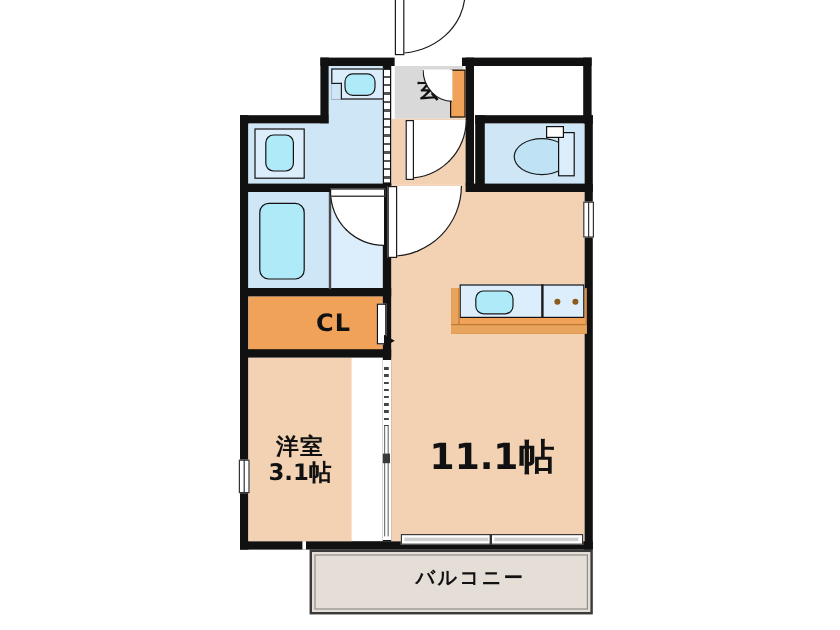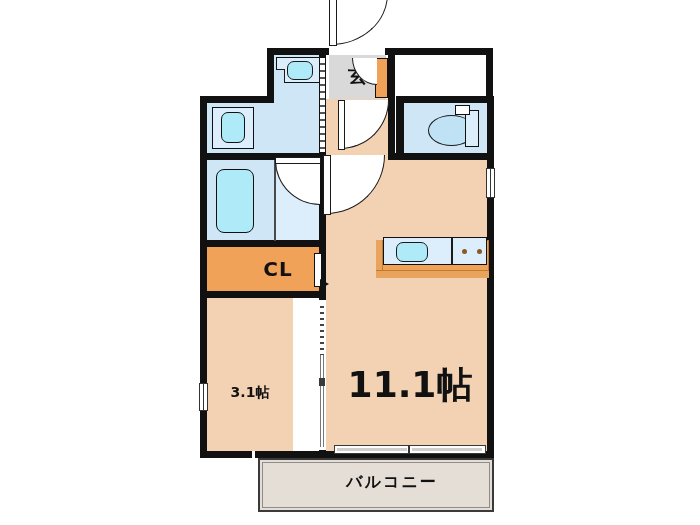--- a/index.html
+++ b/index.html
@@ -18,23 +18,23 @@
   .gray      {background:#D9D9D9;}
   .balcony   {background:#E5DED6;}
   .white     {background:#ffffff;}
 
   .olined{border:1.5px solid #111;}
 
   
   .lbl{position:absolute;color:#111;line-height:1.05;text-align:center;
        white-space:nowrap;}
   .lbl-ldk{font-size:36px;font-weight:700;letter-spacing:1px;}
-  .lbl-ldk2{font-size:36px;font-weight:700;letter-spacing:0px;}
+  .lbl-ldk2{font-size:30px;font-weight:700;letter-spacing:0px;}
   .lbl-y{font-size:19px;font-weight:700;letter-spacing:1px;}
-  .lbl-y2{font-size:14px;font-weight:700;}
+  .lbl-y2{font-size:19px;font-weight:700;}
   .lbl-cl{font-size:20px;font-weight:700;letter-spacing:1px;}
   .lbl-gen{font-size:19px;font-weight:700;}
   .lbl-bal{font-size:16px;font-weight:700;letter-spacing:2px;}
 
   
   .arc{position:absolute;border:1.5px solid #1a1a1a;background:#fff;}
   .arc-br{border-radius:0 0 100% 0;border-top:none;border-left:none;}
   .arc-bl{border-radius:0 0 0 100%;border-top:none;border-right:none;}
 
   .leaf{position:absolute;background:#fff;border:1.5px solid #1a1a1a;}
@@ -84,20 +84,21 @@
 
   <div class="abs wet" style="left:207px;top:160px;width:68px;height:81px;"></div>
   <div class="abs wet2" style="left:275px;top:160px;width:44px;height:81px;"></div>
 
   <div class="abs wet" style="left:404px;top:103px;width:83px;height:51px;"></div>
 
   <div class="abs orange" style="left:207px;top:247px;width:112px;height:45px;"></div>
   <div class="lbl lbl-cl" style="left:222px;top:259px;width:112px;">CL</div>
 
   <div class="abs room" style="left:207px;top:298px;width:86px;height:153px;"></div>
+  <div class="lbl lbl-y" style="left:207px;top:363px;width:86px;">洋室</div>
   <div class="lbl lbl-y2" style="left:207px;top:385px;width:86px;">3.1帖</div>
 
   <div class="abs room" style="left:326px;top:154px;width:161px;height:297px;"></div>
   <div class="lbl lbl-ldk2" style="left:330px;top:366px;width:160px;">11.1帖</div>
 
   <div class="abs wall" style="left:319px;top:55px;width:7px;height:99px;"></div>
 
   <div class="abs wall" style="left:388px;top:48px;width:7px;height:106px;"></div>
 
   <div class="abs wall" style="left:200px;top:153px;width:126px;height:7px;"></div>

